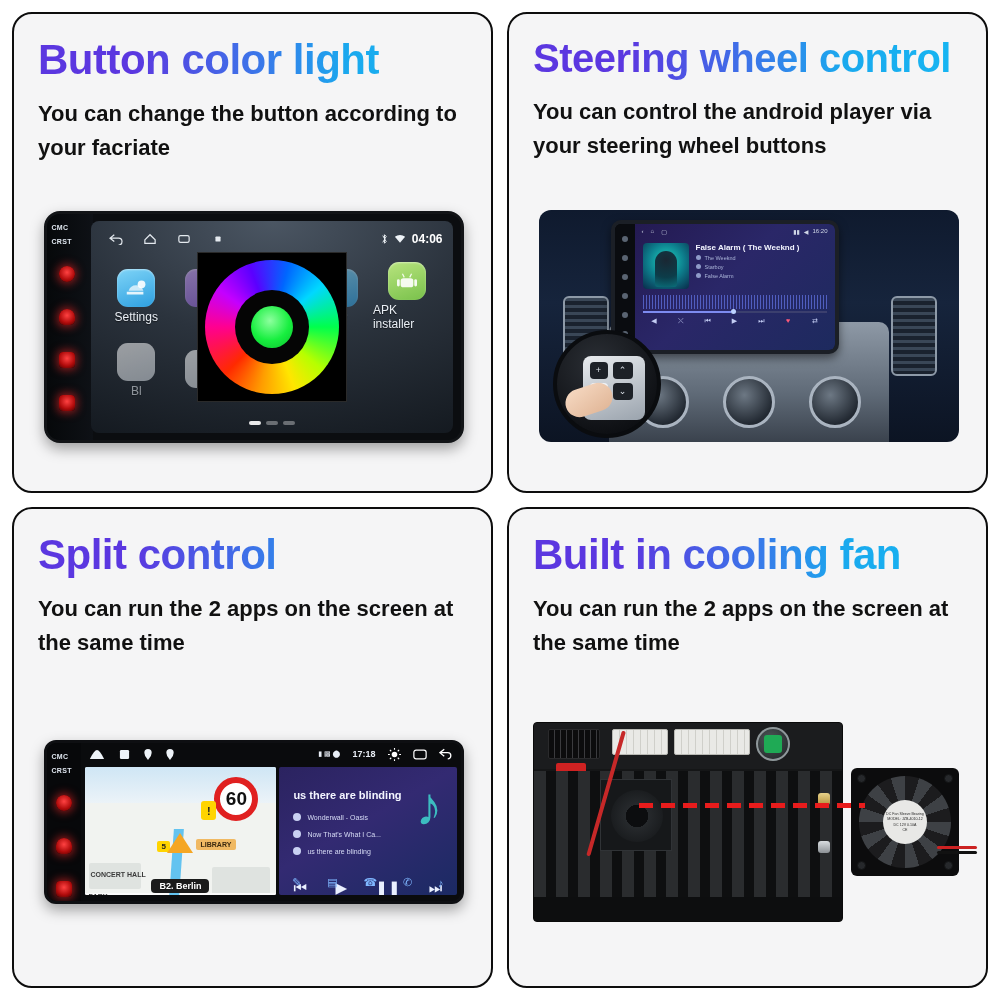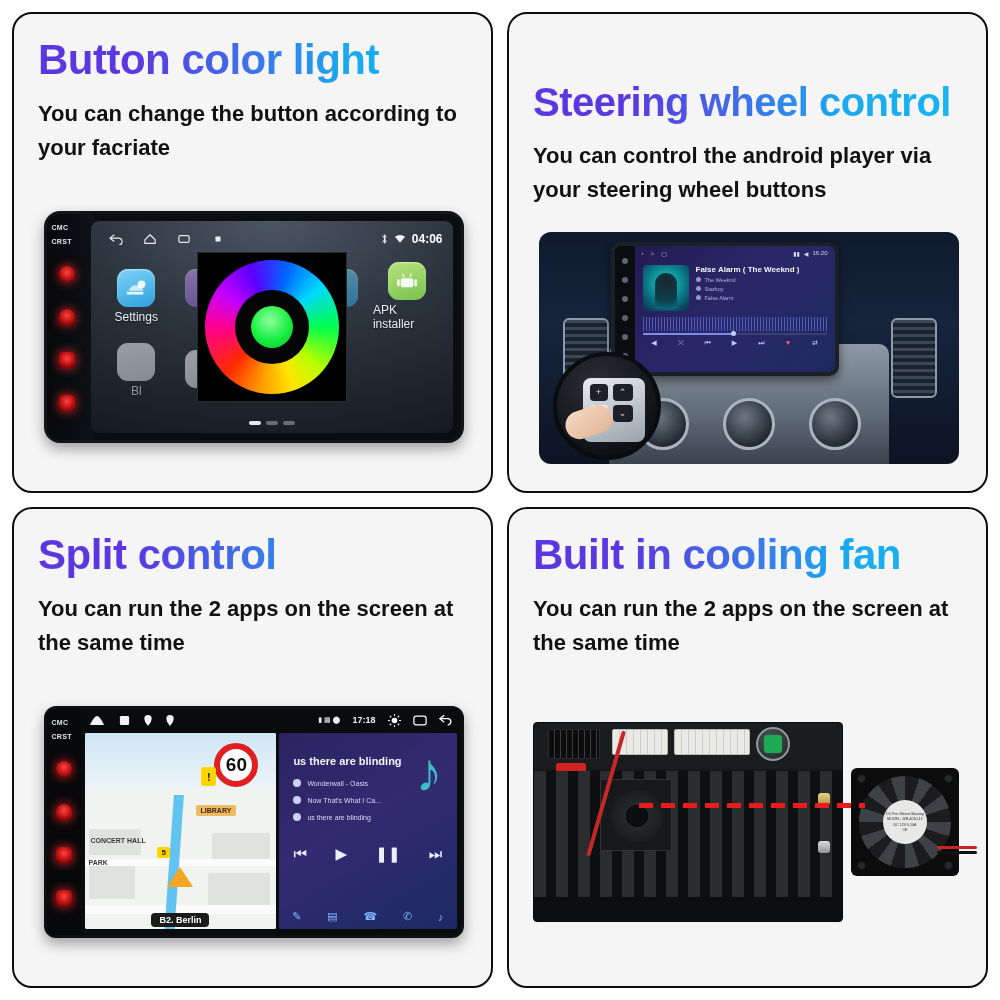--- a/index.html
+++ b/index.html
@@ -32,21 +32,21 @@
     font-weight: bold;
     line-height: 1.12;
     letter-spacing: -0.5px;
     background: linear-gradient(90deg, #5b37e0 0%, #5b37e0 22%, #3f6fe8 48%, #1aa9ee 72%, #16b6f2 100%);
     -webkit-background-clip: text;
     background-clip: text;
     color: transparent;
     -webkit-text-fill-color: transparent;
     margin-bottom: 14px;
   }
-  .title.two-line { font-size: 40px; margin-top: 44px; }
+  .title.two-line { font-size: 40px; }
   .subtitle {
     font-size: 22px;
     font-weight: bold;
     color: #111111;
     line-height: 1.55;
     margin-bottom: 14px;
   }
   .media {
     flex: 1 1 auto;
     display: flex;
@@ -209,21 +209,21 @@
     display:flex; align-items:center; justify-content:center; }
   .sw-b1 { left:33px; top:28px; width:18px; height:17px; }
   .sw-b2 { left:56px; top:28px; width:20px; height:17px; }
   .sw-b3 { left:56px; top:49px; width:20px; height:17px; }
   .sw-b4 { left:33px; top:49px; width:18px; height:17px; background:#f0f2f5; }
   .finger { position:absolute; left:8px; top:52px; width:48px; height:28px; border-radius:14px;
     background: linear-gradient(160deg,#f6d9c2,#e0b596); transform: rotate(-18deg); }
 
   
   .split {
-    position:relative; width:420px; height:232px; background:#0a0b0d;
+    position:relative; width:420px; height:164px; background:#0a0b0d;
     border-radius:12px; border:3px solid #0e0f12; overflow:hidden;
     box-shadow: 0 6px 14px rgba(0,0,0,.35);
   }
   .sp-bezel { position:absolute; left:0; top:0; width:34px; height:100%; background:#07080a; }
   .sp-status { position:absolute; left:34px; right:0; top:0; height:22px;
     display:flex; align-items:center; gap:14px; padding:0 8px; color:#e9eef6; }
   .sp-status .r { margin-left:auto; display:flex; align-items:center; gap:12px; }
   .sp-time { font-size:9px; font-weight:bold; }
   .sp-body { position:absolute; left:38px; right:4px; top:24px; bottom:6px; display:flex; gap:3px; }
   .map { flex: 1 1 52%; position:relative; background:#e8eef2; overflow:hidden; border-radius:2px; }

